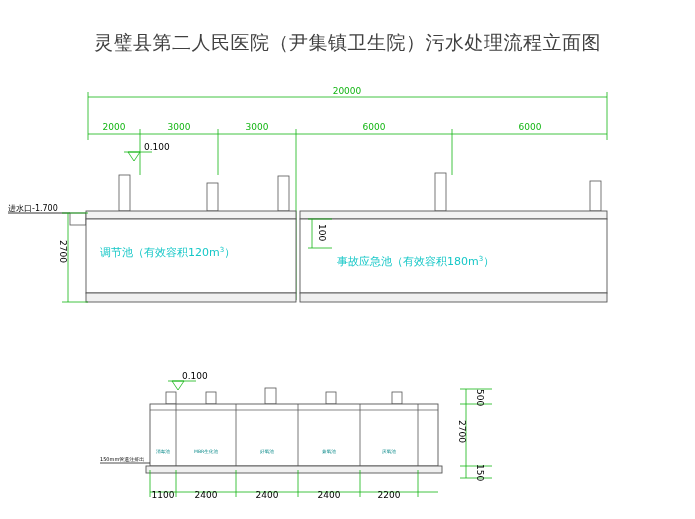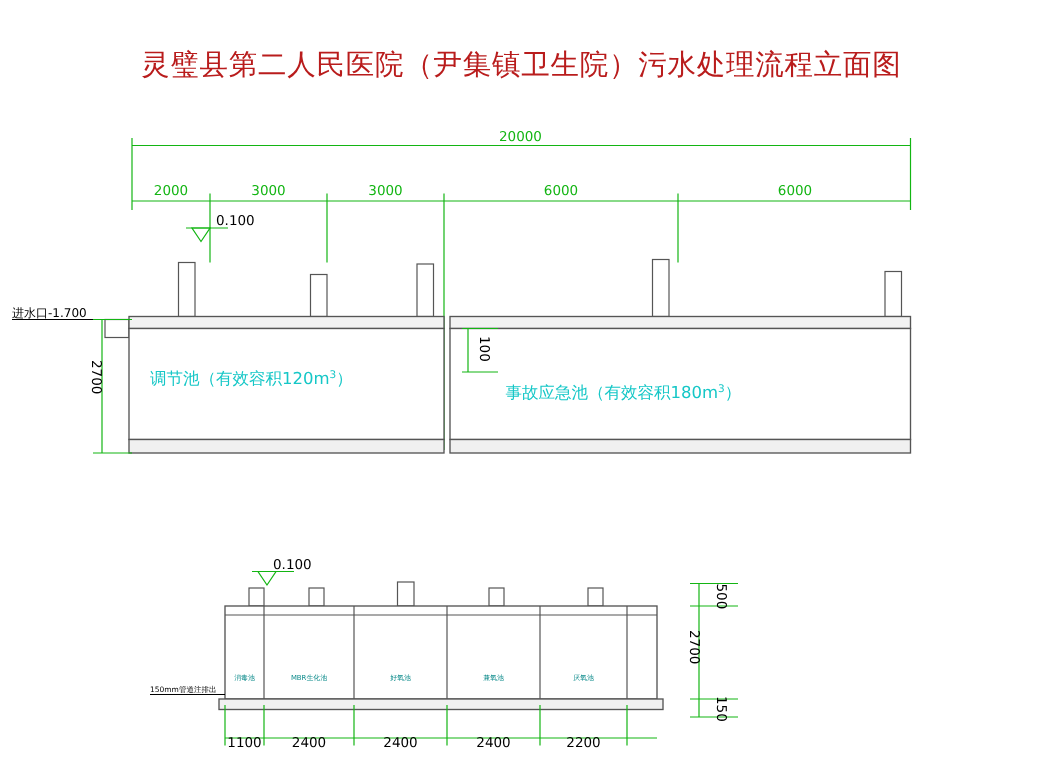--- a/index.html
+++ b/index.html
@@ -9,21 +9,21 @@
     font-family:"Liberation Sans","DejaVu Sans",sans-serif;
     overflow:hidden;
     position:relative;
   }
   #stage{position:absolute;left:0;top:0;width:695px;height:519px;}
   .ttl{
     position:absolute;
     left:0;right:0;top:30px;
     text-align:center;
     font-size:19px;
-    color:#b91c1c;
+    color:#404040;
     letter-spacing:0.5px;
     font-family:"DejaVu Sans","Liberation Sans",sans-serif;
     white-space:nowrap;
   }
   svg{position:absolute;left:0;top:0;}
   .dimtxt{
     font-family:"DejaVu Sans","Liberation Sans",sans-serif;
     font-size:9px;
     fill:#13b513;
   }

